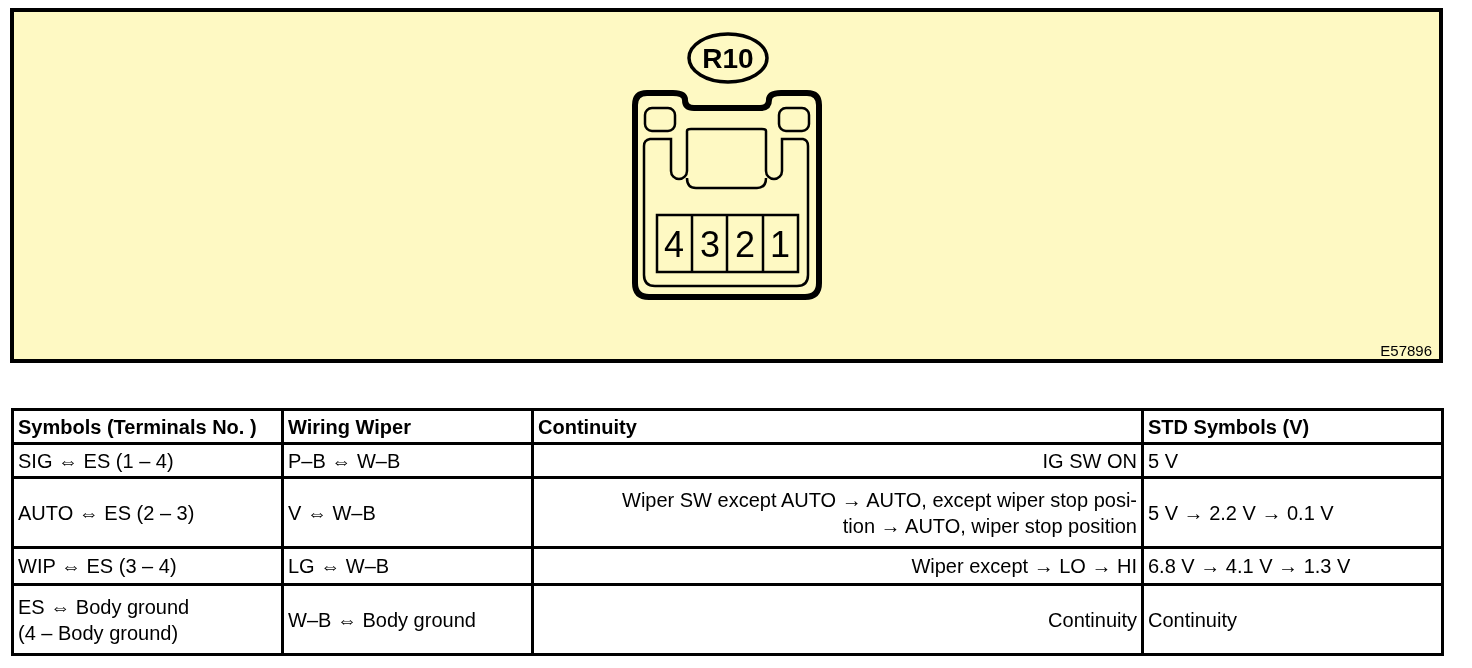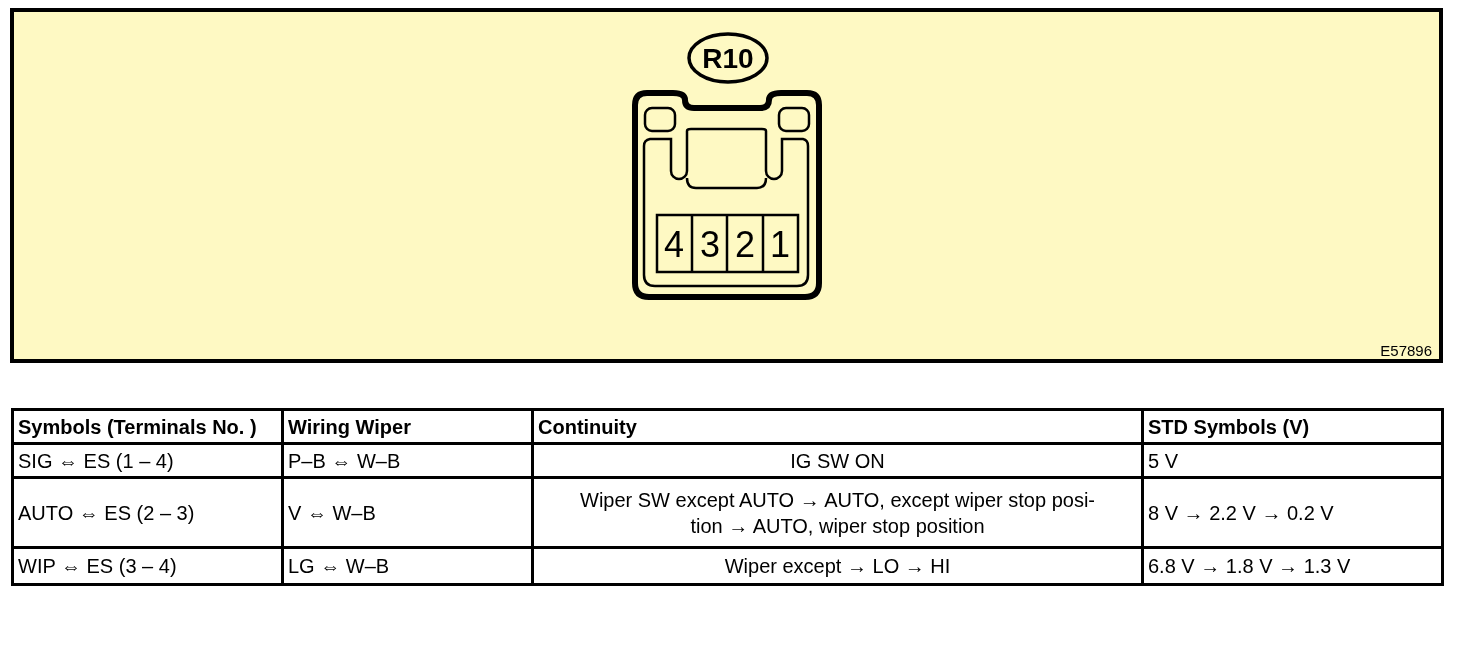--- a/index.html
+++ b/index.html
@@ -36,21 +36,21 @@
     border:3px solid #000;
     font-size:20px;line-height:1.3;
     vertical-align:middle;
     white-space:pre-line;
     padding:2px 4px;
     box-sizing:border-box;
     overflow:hidden;
   }
   table.sig th{font-weight:bold;text-align:left;height:34px;}
   td.c-center{text-align:left;}
-  td.c-left{text-align:center;padding-left:9px;padding-right:9px;margin-top:15px;}
+  td.c-left{text-align:right;padding-left:9px;padding-right:9px;margin-top:15px;}
   tr.rh-s td{height:34px;}
   tr.rh-m td{height:37px;}
   tr.rh-l td{height:70px;}
   text{fill:#000;}
 </style>
 </head>
 <body>
 
 <div class="figure-box">
   <svg viewBox="10 8 1433 355">
@@ -101,23 +101,30 @@
         <td class="c-center">SIG ⇔ ES (1 – 4)</td>
         <td class="c-center">P–B ⇔ W–B</td>
         <td class="c-left">IG SW ON</td>
         <td class="c-center">5 V</td>
       </tr>
       <tr class="rh-l">
         <td class="c-center">AUTO ⇔ ES (2 – 3)</td>
         <td class="c-center">V ⇔ W–B</td>
         <td class="c-left">Wiper SW except AUTO → AUTO, except wiper stop posi-
 tion → AUTO, wiper stop position</td>
-        <td class="c-center">8 V → 2.2 V → 0.2 V</td>
+        <td class="c-center">5 V → 2.2 V → 0.1 V</td>
       </tr>
       <tr class="rh-m">
         <td class="c-center">WIP ⇔ ES (3 – 4)</td>
         <td class="c-center">LG ⇔ W–B</td>
         <td class="c-left">Wiper except → LO → HI</td>
-        <td class="c-center">6.8 V → 1.8 V → 1.3 V</td>
+        <td class="c-center">6.8 V → 4.1 V → 1.3 V</td>
+      </tr>
+      <tr class="rh-l">
+        <td class="c-center">ES ⇔ Body ground
+(4 – Body ground)</td>
+        <td class="c-center">W–B ⇔ Body ground</td>
+        <td class="c-left">Continuity</td>
+        <td class="c-center">Continuity</td>
       </tr>
     </tbody>
   </table>
 </div>
 
 </body></html>

